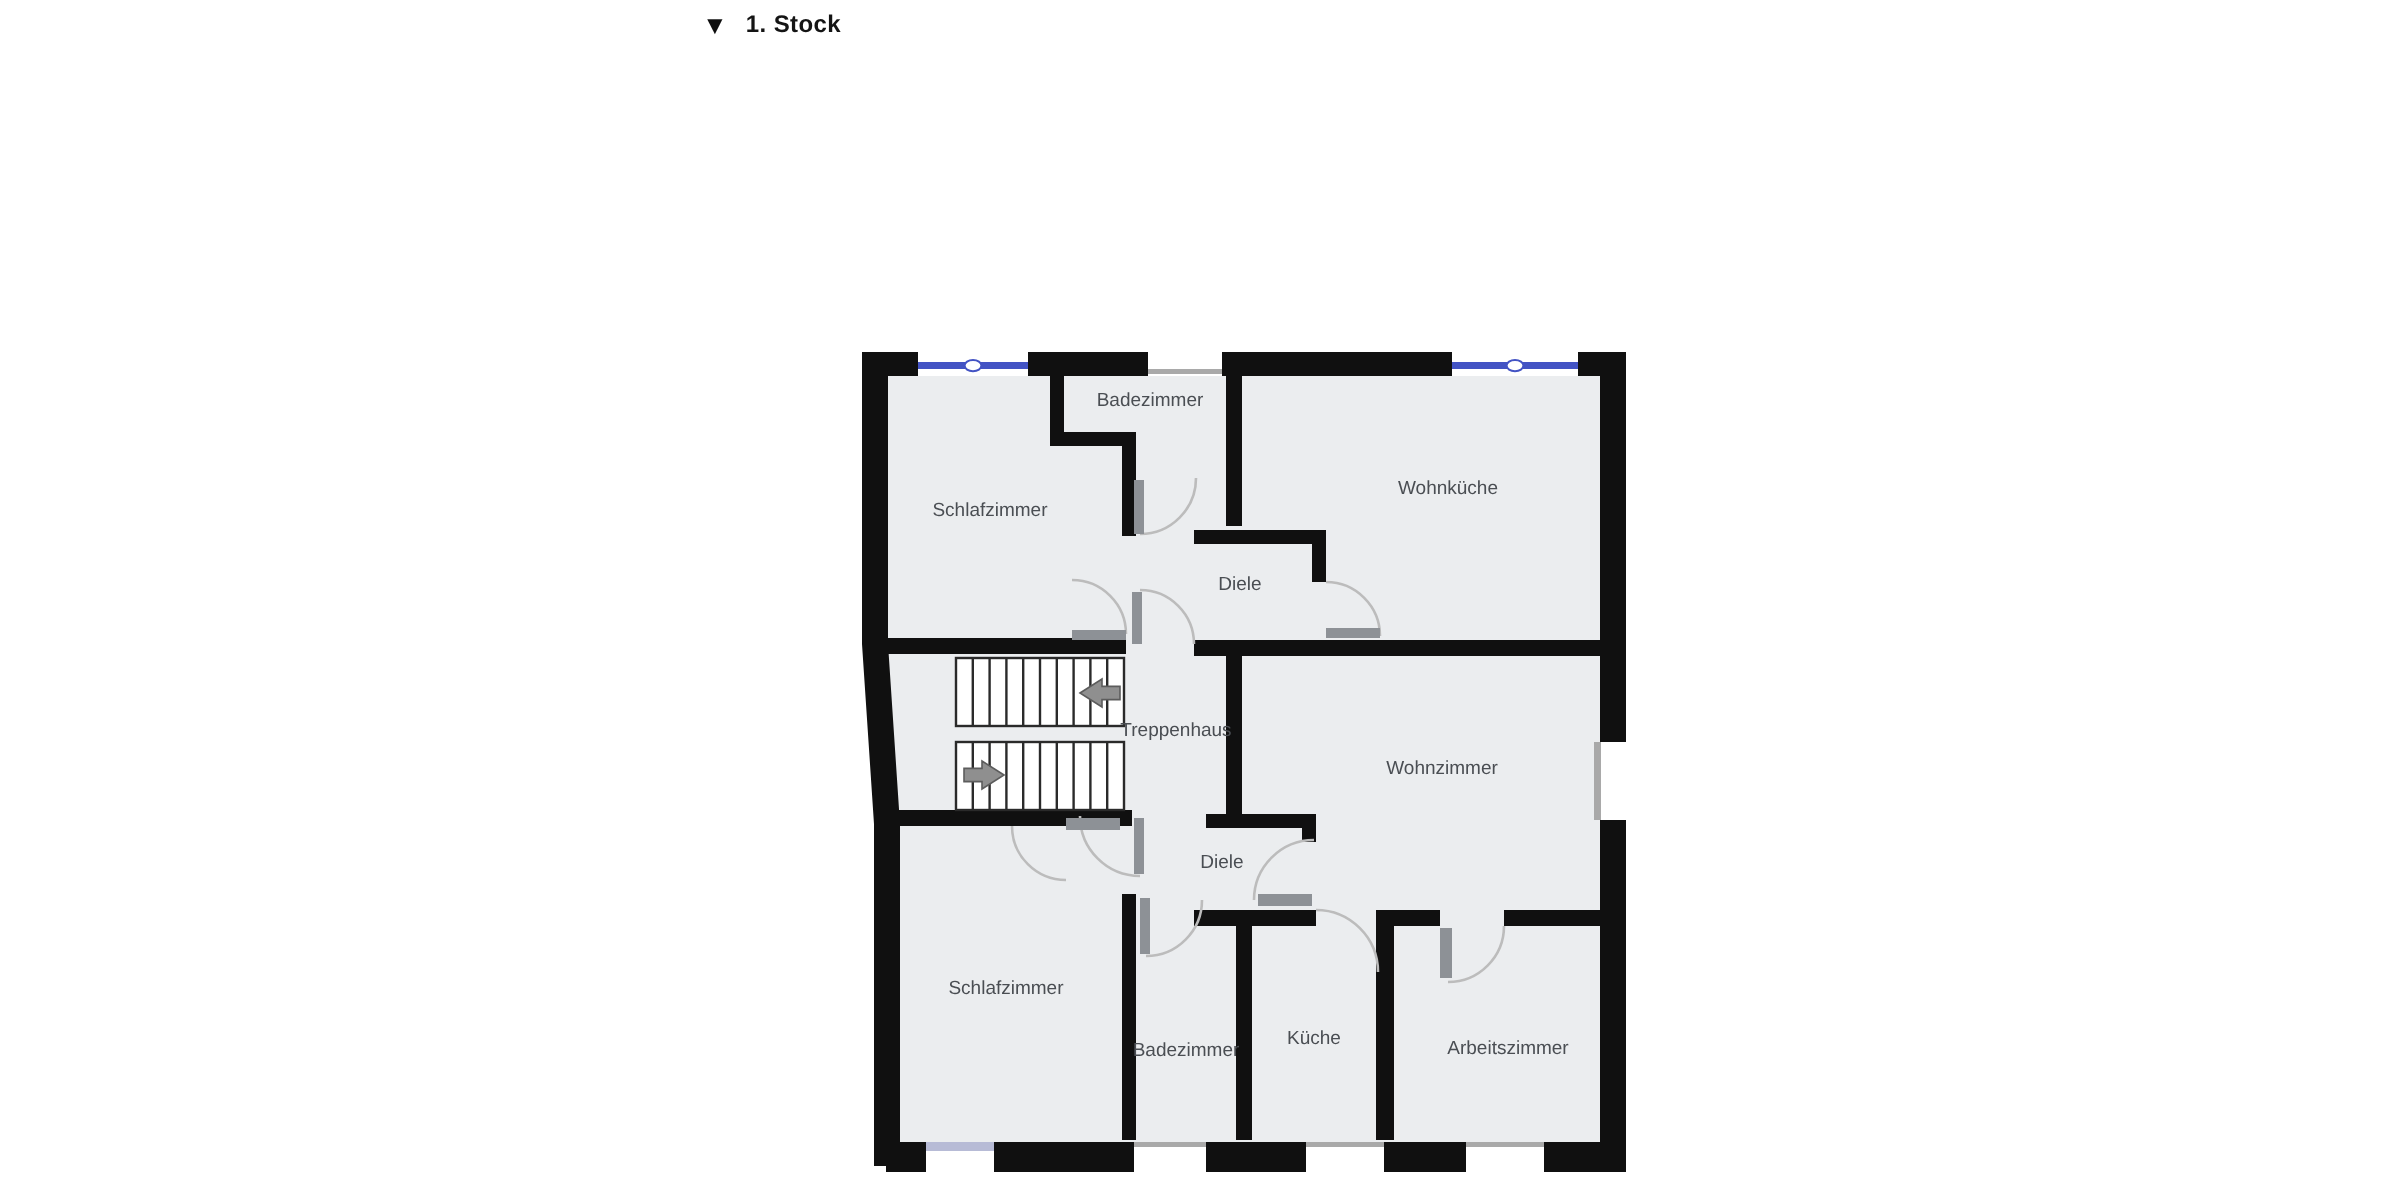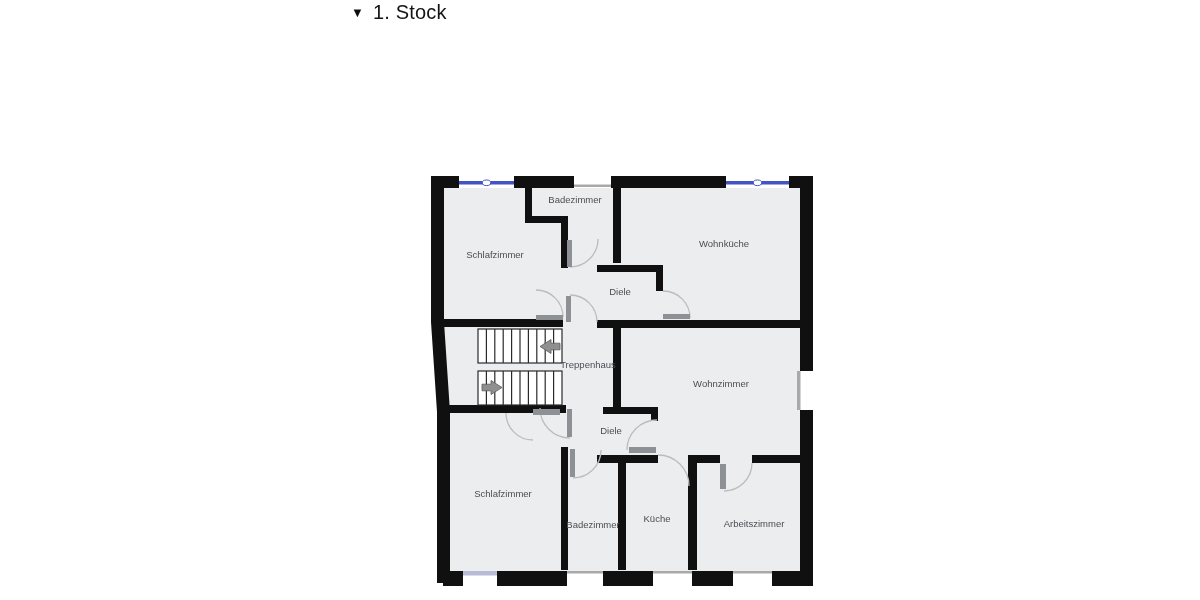--- a/index.html
+++ b/index.html
@@ -1,19 +1,19 @@
 <!DOCTYPE html>
 <html><head>
 <meta charset="utf-8">
 <style>
   html,body{margin:0;padding:0;background:#ffffff;}
   body{width:1200px;height:600px;position:relative;font-family:"Liberation Sans",sans-serif;overflow:hidden;}
   .section-header{position:absolute;left:351px;top:0;height:24px;display:flex;align-items:center;gap:9px;cursor:pointer;}
   .tri{font-size:13px;color:#0d0d0d;line-height:1;}
-  .section-title{font-size:20px;font-weight:normal;color:#141414;letter-spacing:.2px;}
+  .section-title{font-size:12px;font-weight:bold;color:#141414;letter-spacing:.2px;}
   .plan-wrap{position:absolute;left:0;top:0;width:1064px;height:600px;}
   svg text.room-label{font-family:"Liberation Sans",sans-serif;font-size:9.5px;fill:#4a4e53;}
 </style>
 </head>
 <body>
 
 <div class="section-header">
   <span class="tri">▼</span>
   <span class="section-title">1. Stock</span>
 </div>

